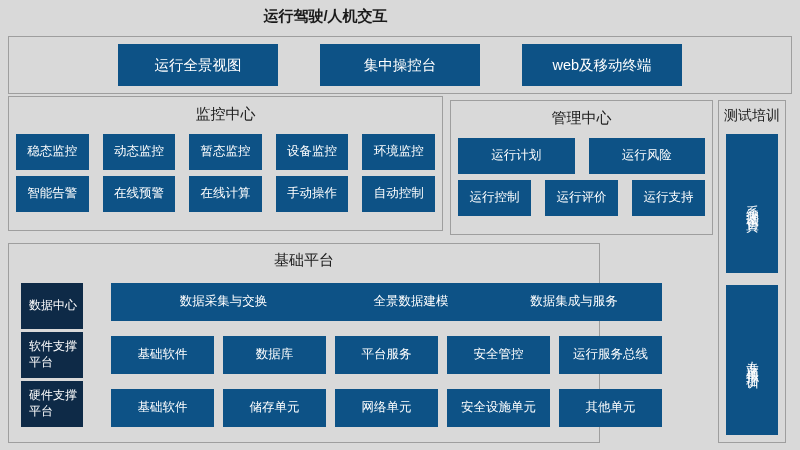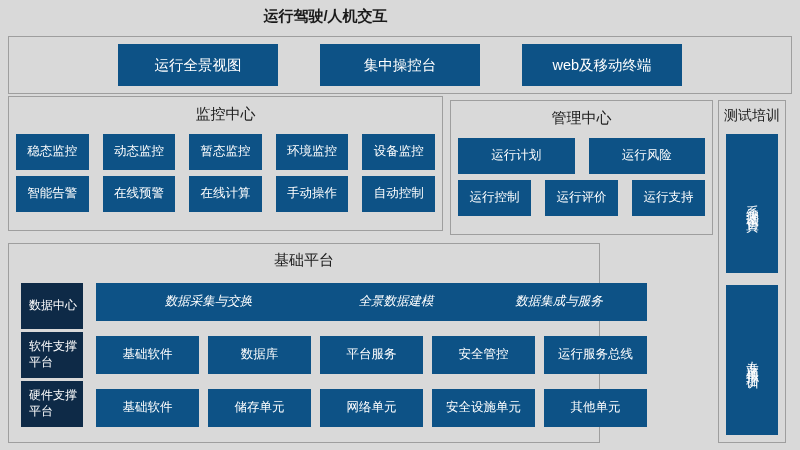--- a/index.html
+++ b/index.html
@@ -56,36 +56,36 @@
     writing-mode:vertical-rl;text-orientation:upright;
     display:flex;align-items:center;justify-content:center;
     font-size:12.5px;letter-spacing:3px;
   }
   .vnode.first{height:139px;margin-top:9px;}
   .vnode.second{height:150px;margin-top:12px;}
   
   .platform-panel{left:8px;top:243px;width:592px;height:200px;}
   .platform-panel .panel-title{padding-top:7px;}
   .platform-body{
-    display:flex;margin-top:13px;padding:0 7px 0 12px;gap:13px;height:144px;
+    display:flex;margin-top:13px;padding:0 7px 0 12px;gap:28px;height:144px;
   }
   .cat-col{
     width:84px;display:flex;flex-direction:column;gap:3px;
   }
   .cat-box{
     flex:1;background:var(--dark-navy);color:var(--node-text);
     display:flex;align-items:center;font-size:12px;line-height:1.3;
     padding-left:8px;
   }
   .cat-box span{display:block;width:54px;}
   .rows-col{
     flex:1;display:flex;flex-direction:column;justify-content:space-between;
   }
   .p-row{display:flex;}
-  .p-row.r1{height:38px;gap:0;justify-content:space-between;font-style:italic;}
+  .p-row.r1{height:38px;gap:0;justify-content:space-between;}
   .p-row.r1 .node.w1{width:225px;}
   .p-row.r1 .node.w2{width:150px;}
   .p-row.r1 .node.w3{width:176px;text-align:right;}
   .p-row.r2,.p-row.r3{height:38px;gap:9px;}
   .p-row.r2 .node,.p-row.r3 .node{flex:1;}
 </style>
 </head>
 <body>
 
 <div class="page-title">运行驾驶/人机交互</div>
@@ -95,22 +95,22 @@
   <div class="node">集中操控台</div>
   <div class="node">web及移动终端</div>
 </div>
 
 <div class="panel monitoring-panel">
   <div class="panel-title">监控中心</div>
   <div class="btn-row">
     <div class="node">稳态监控</div>
     <div class="node">动态监控</div>
     <div class="node">暂态监控</div>
+    <div class="node">设备监控</div>
     <div class="node">环境监控</div>
-    <div class="node">设备监控</div>
   </div>
   <div class="btn-row">
     <div class="node">智能告警</div>
     <div class="node">在线预警</div>
     <div class="node">在线计算</div>
     <div class="node">手动操作</div>
     <div class="node">自动控制</div>
   </div>
 </div>
 

